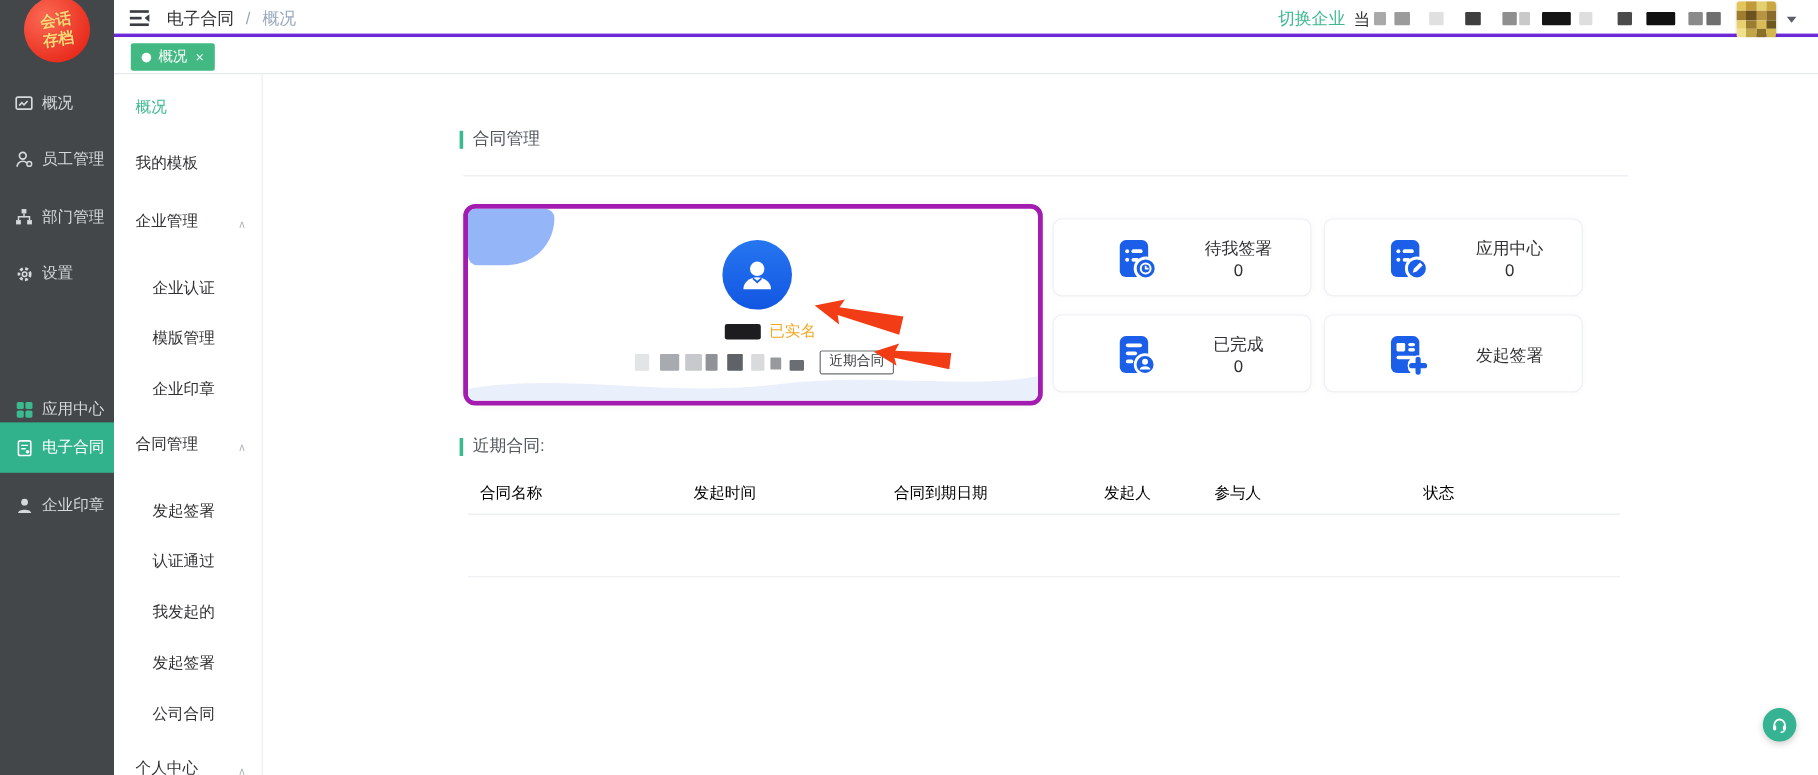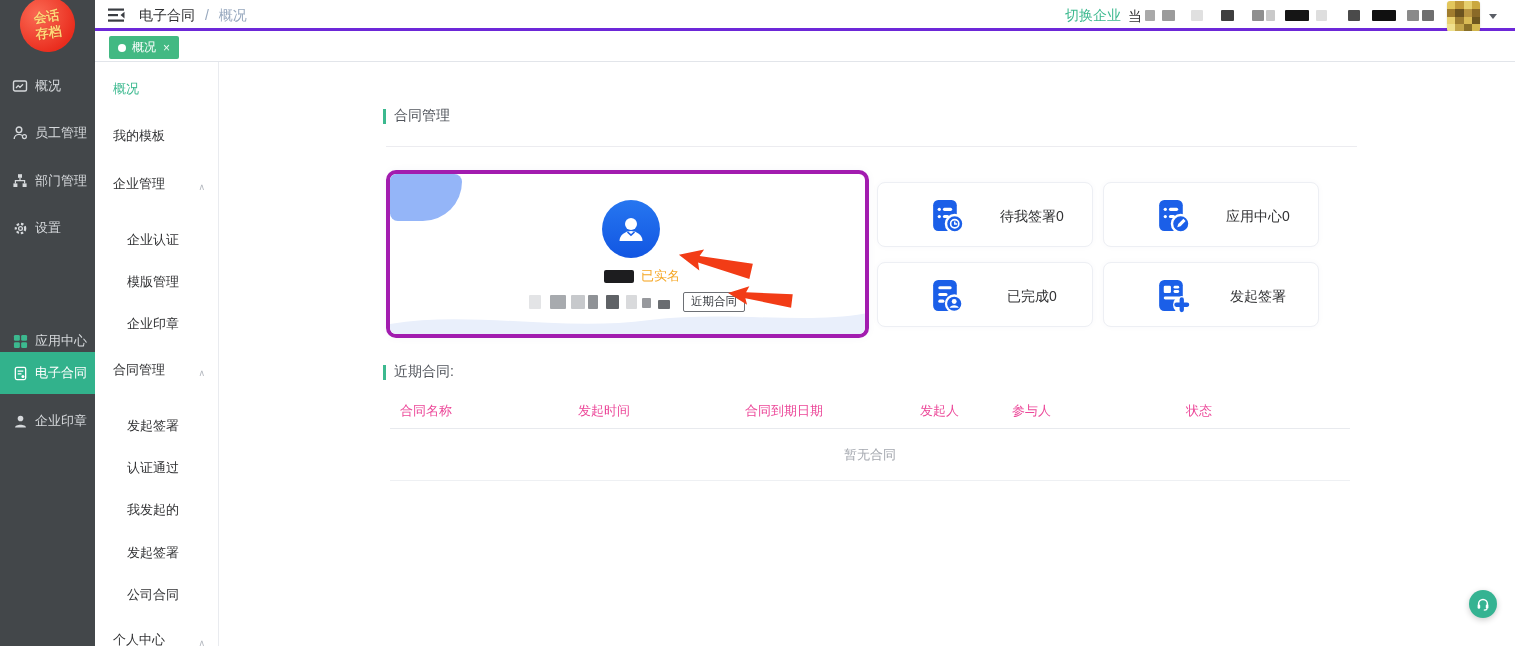--- a/index.html
+++ b/index.html
@@ -83,25 +83,25 @@
   .pix-row { position:absolute; left:0; top:0; width:483px; height:168px; pointer-events:none; }
   .arrow { position:absolute; }
   .arrow-1 { left:286px; top:76px; width:78px; height:26px; transform:rotate(13deg); }
   .arrow-2 { left:334px; top:112px; width:72px; height:22px; transform:rotate(7deg); }
 
   
   .stat-card { position:absolute; width:216px; height:65px; background:#fff; border:1px solid #edeff4;
                border-radius:8px; box-shadow:0 0 6px rgba(40,60,120,.03); cursor:pointer; }
   .sc-0{left:658px; top:120px} .sc-1{left:884px; top:120px} .sc-2{left:658px; top:200px} .sc-3{left:884px; top:200px}
   .stat-ico { position:absolute; left:50px; top:14px; width:37px; height:37px; }
-  .stat-txt { position:absolute; left:96px; top:0; width:116px; height:65px; display:flex; flex-direction:row;
+  .stat-txt { position:absolute; left:96px; top:0; width:116px; height:65px; display:flex; flex-direction:column;
               align-items:center; justify-content:center; font-size:14px; color:#303133; line-height:18px; }
 
   
-  .th { position:absolute; top:340px; font-size:13px; color:#ec4899; }
+  .th { position:absolute; top:340px; font-size:13px; color:#000000; }
   .th-0{left:181px} .th-1{left:359px} .th-2{left:526px} .th-3{left:701px} .th-4{left:793px} .th-5{left:967px}
   .dv-2 { left:171px; top:366px; width:960px; background:#e8eaee; }
   .empty { position:absolute; left:171px; top:384px; width:960px; text-align:center; font-size:13px; color:#a3a7ae; }
   .dv-3 { left:171px; top:418px; width:960px; background:#eef0f3; }
 
   
   .fab { position:absolute; left:1469px; top:590px; width:28px; height:28px; border-radius:50%;
          background:#35b392; display:flex; align-items:center; justify-content:center;
          box-shadow:0 2px 6px rgba(0,0,0,.2); cursor:pointer; }
 </style>
@@ -384,21 +384,20 @@
         <span>近期合同:</span>
       </div>
 
     <span class="th th-0">合同名称</span>
     <span class="th th-1">发起时间</span>
     <span class="th th-2">合同到期日期</span>
     <span class="th th-3">发起人</span>
     <span class="th th-4">参与人</span>
     <span class="th th-5">状态</span>
     <div class="divider dv-2"></div>
-    <div class="empty">暂无合同</div>
     <div class="divider dv-3"></div>
   </div>
 
   <div class="fab">
     <span style="display:flex">
       <svg width="16" height="16" viewBox="0 0 16 16">
           <path d="M3.6,9.5 V8 a4.4,4.4 0 0 1 8.8,0 V9.5" fill="none" stroke="#fff" stroke-width="1.5"></path>
           <rect x="2.6" y="8.6" width="2.6" height="4.2" rx="1.2" fill="#fff"></rect>
           <rect x="10.8" y="8.6" width="2.6" height="4.2" rx="1.2" fill="#fff"></rect>
           <path d="M12.2,12.6 a3.6,2.4 0 0 1 -3.4,1.6" fill="none" stroke="#fff" stroke-width="1.2"></path>

